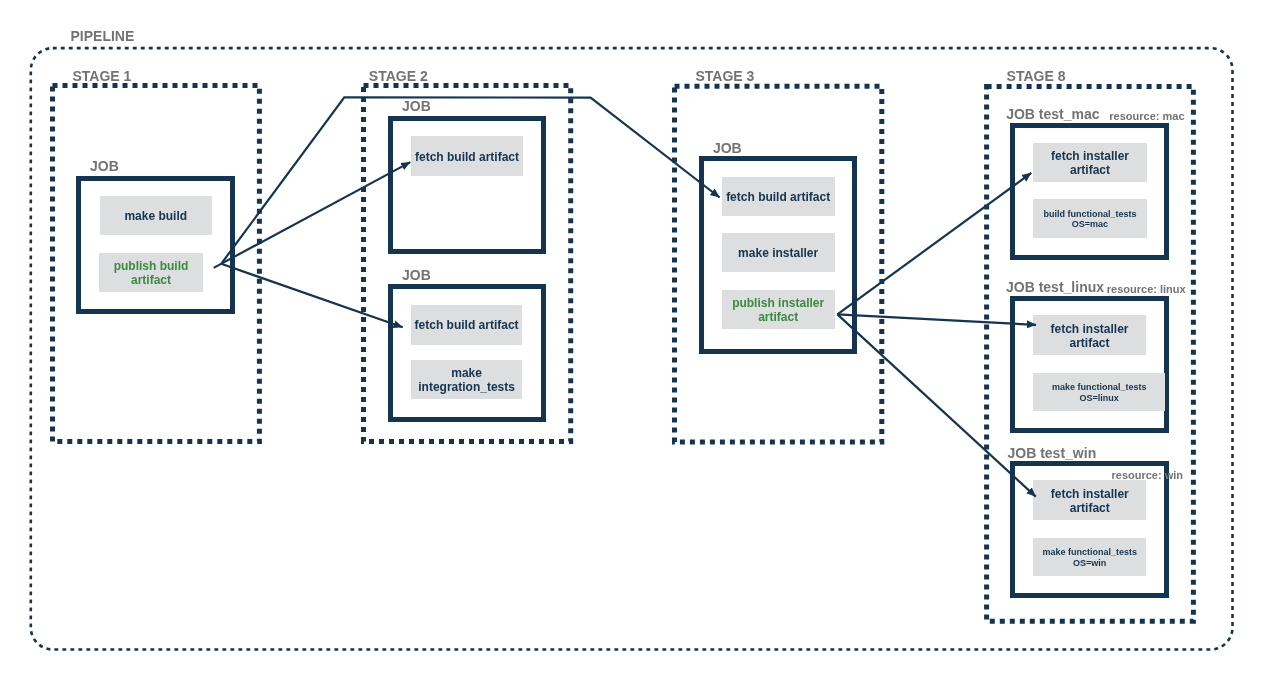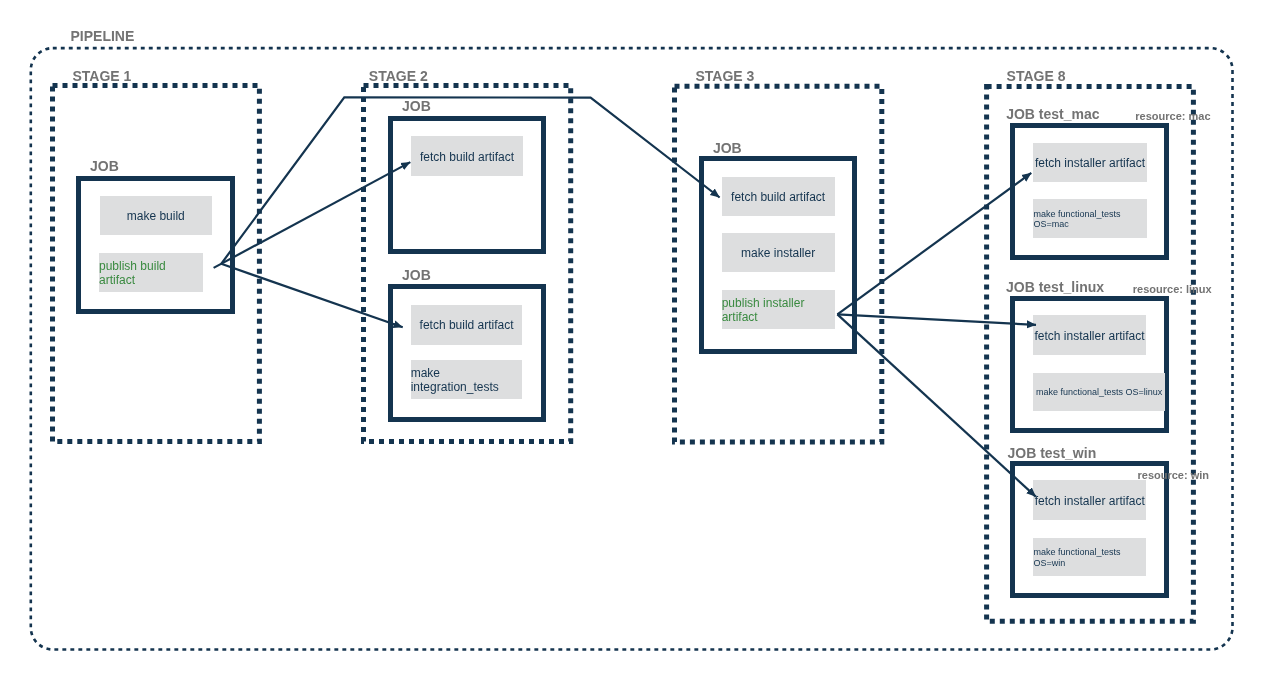--- a/index.html
+++ b/index.html
@@ -10,30 +10,30 @@
 
   
   svg.layer{position:absolute;left:0;top:0;width:1274px;height:686px;overflow:visible;}
   .pipeline-border{fill:none;stroke:#14344f;stroke-width:2.6;stroke-dasharray:3.9 4.1;}
   .stage-border{fill:none;stroke:#14344f;stroke-width:5;stroke-dasharray:5 5;}
   .conn{fill:none;stroke:#14344f;stroke-width:2.2;}
 
   
   .lbl{position:absolute;font-weight:bold;white-space:nowrap;color:#737373;
        font-size:14px;line-height:14px;}
-  .lbl.res{font-size:11px;line-height:12px;margin-left:26px;}
+  .lbl.res{font-size:11px;line-height:12px;}
 
   
   .job-box{position:absolute;background:#ffffff;box-sizing:border-box;
            border:5px solid #14344f;}
 
   
   .step{position:absolute;box-sizing:border-box;background:#dddedf;color:#14344f;
-        font-weight:normal;font-size:12px;line-height:14.1px;
-        display:flex;align-items:center;justify-content:center;}
+        font-weight:bold;font-size:12px;line-height:14.1px;
+        display:flex;align-items:center;justify-content:center;text-align:center;}
   .step > span{display:block;position:relative;top:0.8px;}
   .step.publish{color:#3a8a40;}
   .step.small{font-size:9px;line-height:10.8px;}
 </style>
 </head>
 <body>
 
 <div id="root">
 
 <svg class="layer" width="1274" height="686">
@@ -85,21 +85,21 @@
     </div>
 
 <div class="lbl" style="left:1006.6px;top:68.5px">STAGE 8</div>
 <div class="job-box" style="left:1010px;top:122.8px;width:158.9px;height:137.7px"></div>
 <div class="lbl" style="left:1006.2px;top:106.6px">JOB test_mac</div>
 <div class="lbl res" style="left:1109.3px;top:109.7px">resource: mac</div>
 <div class="step" style="left:1033.4px;top:143px;width:113.2px;height:39.4px">
       <span>fetch installer artifact</span>
     </div>
 <div class="step small" style="left:1033.4px;top:198.7px;width:113.2px;height:39.8px">
-      <span>make functional_tests OS=mac</span>
+      <span>build functional_tests OS=mac</span>
     </div>
 <div class="job-box" style="left:1010px;top:295.7px;width:158.9px;height:137.6px"></div>
 <div class="lbl" style="left:1006px;top:279.5px">JOB test_linux</div>
 <div class="lbl res" style="left:1106.8px;top:282.7px">resource: linux</div>
 <div class="step" style="left:1033.2px;top:315.3px;width:112.7px;height:39.5px">
       <span>fetch installer artifact</span>
     </div>
 <div class="step small" style="left:1033.2px;top:372.5px;width:132px;height:38.7px">
       <span>make functional_tests OS=linux</span>
     </div>

